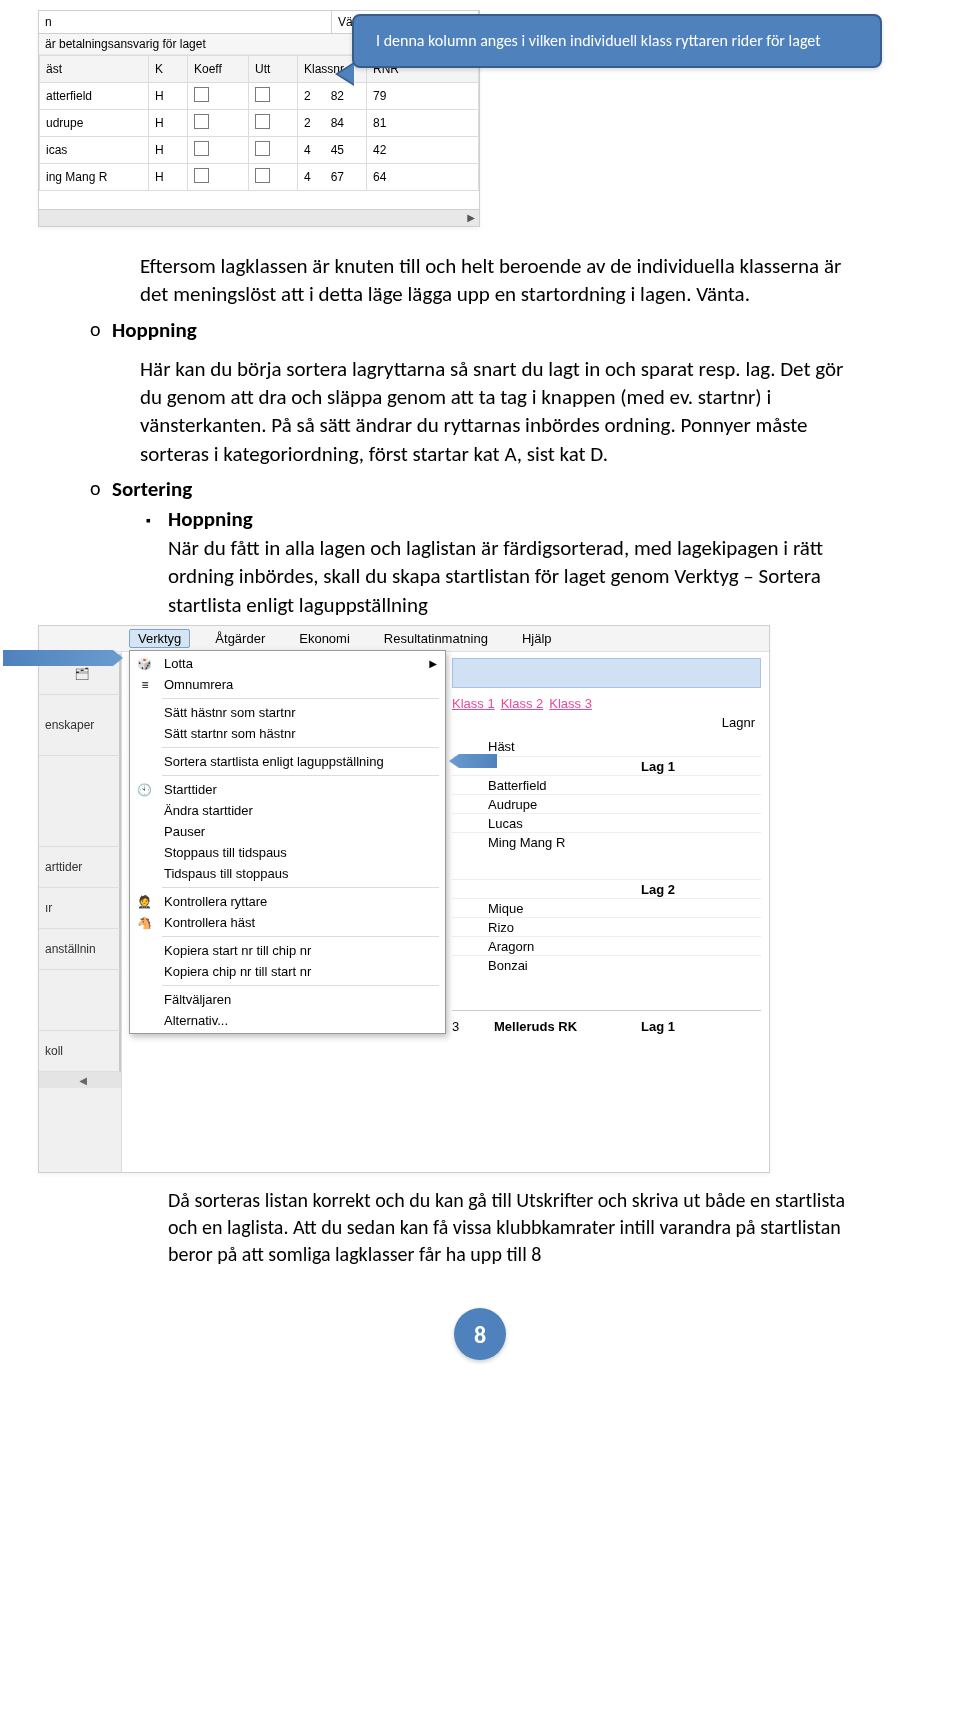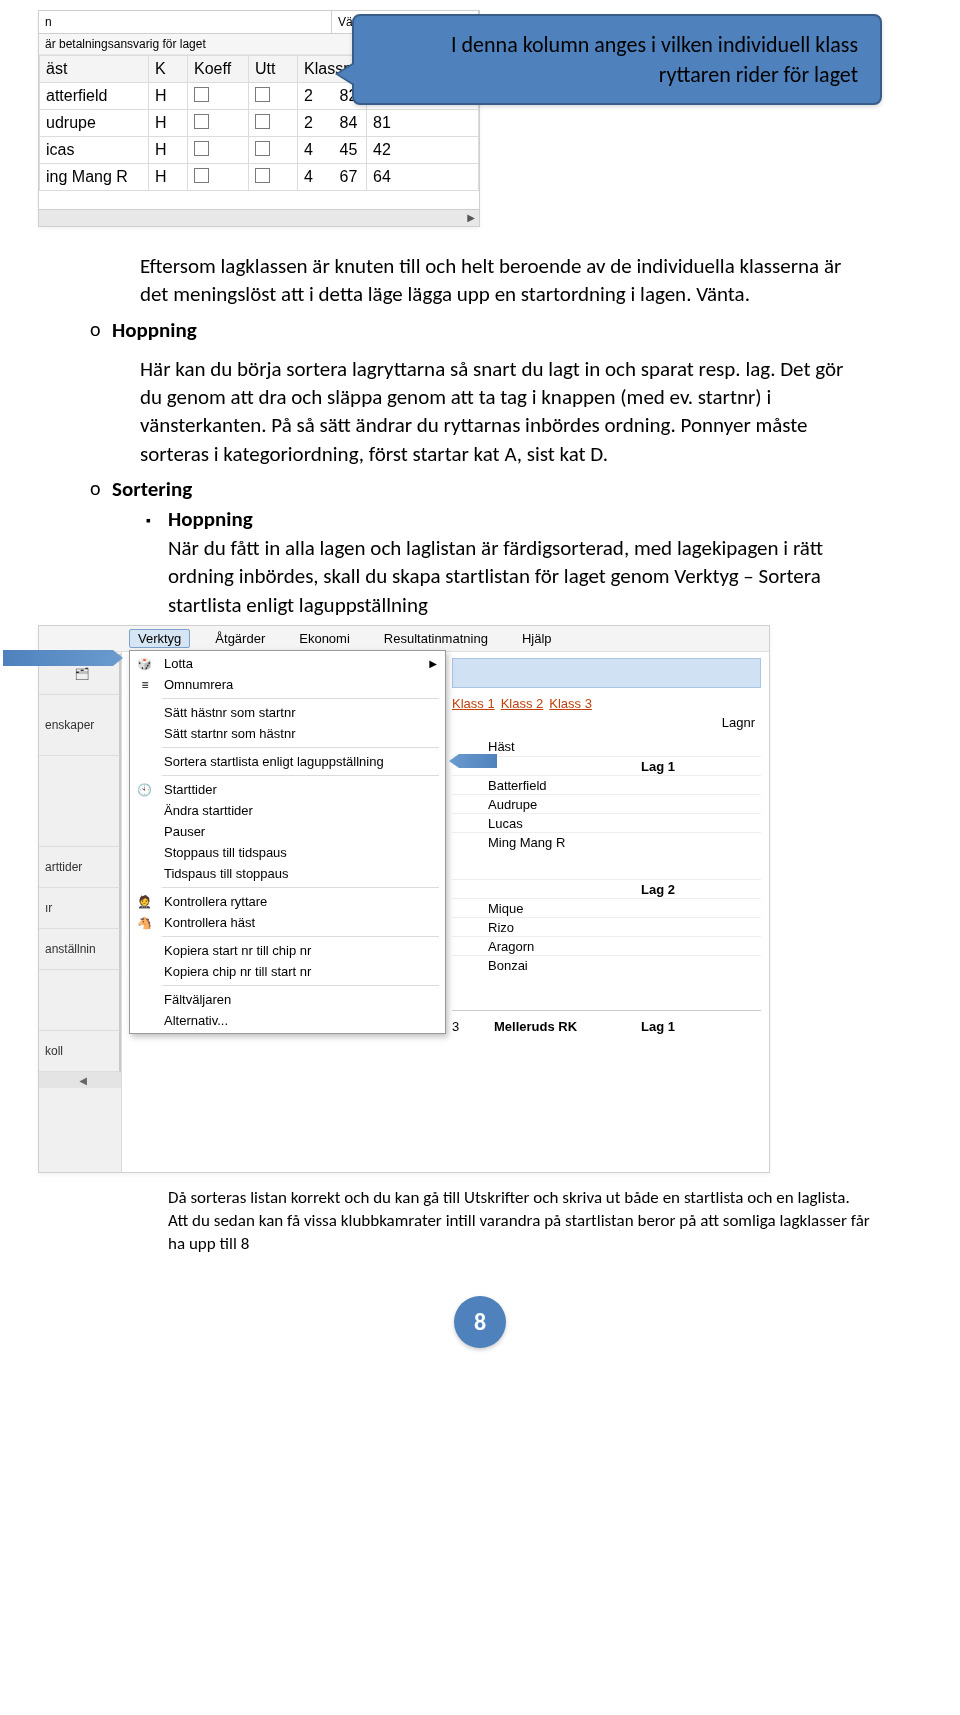--- a/index.html
+++ b/index.html
@@ -41,21 +41,21 @@
     padding: 3px 6px;
     font-family: Tahoma, Arial, sans-serif;
     font-size: 12px;
     background: #f6f6f6;
     border-bottom: 1px solid #e8e8e8;
   }
   .shot1 table {
     border-collapse: collapse;
     width: 100%;
     font-family: Tahoma, Arial, sans-serif;
-    font-size: 16px;
+    font-size: 12px;
   }
   .shot1 th, .shot1 td {
     border: 1px solid #dcdcdc;
     padding: 2px 6px;
     text-align: left;
     height: 22px;
   }
   .shot1 th { background: #f4f4f4; font-weight: normal; }
   .shot1 .chk {
     display:inline-block;width:13px;height:13px;border:1px solid #7a7a7a;background:#fff;
@@ -63,26 +63,26 @@
   .shot1 .scrollbar { height:16px; background:#e8e8e8; border-top:1px solid #cfcfcf; position:relative; margin-top:18px;}
   .shot1 .scrollbar .arrow { position:absolute; right:4px; top:1px; font-size:10px; color:#555;}
 
   
   .callout {
     position: absolute;
     left: 352px;
     top: 4px;
     width: 530px;
     background: #4f81bd;
-    color: #000000;
+    color: #ffffff;
     border: 2px solid #385d8a;
     border-radius: 8px;
-    text-align: right;
+    text-align: left;
     padding: 14px 22px;
-    font-size: 22px;
+    font-size: 16px;
     line-height: 1.35;
     box-sizing: border-box;
     box-shadow: 0 2px 4px rgba(0,0,0,0.15);
   }
   .callout::after {
     content:'';
     position:absolute;
     left:-16px; top:48px;
     width:0;height:0;
     border-top:10px solid transparent;
@@ -216,36 +216,36 @@
   }
   .rp-hdr {
     background:#cfe1f3;
     border:1px solid #a9c4e4;
     height:28px;
     margin-bottom:6px;
   }
   .rp-tabs {
     display:flex; gap:6px; font-size:13px; margin:8px 0 4px 0;
   }
-  .rp-tabs .tab { text-decoration:underline; color:#c2410c; cursor:default; }
+  .rp-tabs .tab { text-decoration:underline; color:#ec4899; cursor:default; }
   .rp-row { height:18px; border-top:1px solid #eee; display:flex; align-items:center; font-size:13px;}
   .rp-row .c1 { width:36px; }
   .rp-row .c2 { flex:1;}
   .rp-row .c3 { width:120px; font-weight:bold; text-align:left;}
   .rp-row.header { font-weight:normal; height:20px; border-top:none;}
   .rp-row.header .c3 { font-weight:normal;}
   .rp-spacer{height:28px;}
   .rp-lag-row{display:flex;font-size:13px;height:18px;align-items:center;}
   .rp-lag-row .lc1{width:42px;}
   .rp-lag-row .lc2{flex:1; font-weight:bold;}
   .rp-lag-row .lc3{width:120px; font-weight:bold;}
 
   .body3 {
     margin: 14px 90px 0 168px;
-    font-size: 17px;
+    font-size: 20px;
     line-height: 1.35;
   }
 
   .page-num {
     width:52px; height:52px;
     border-radius:50%;
     background:#4f81bd;
     color:#fff;
     display:flex; align-items:center; justify-content:center;
     font-size:24px; font-weight:bold;

